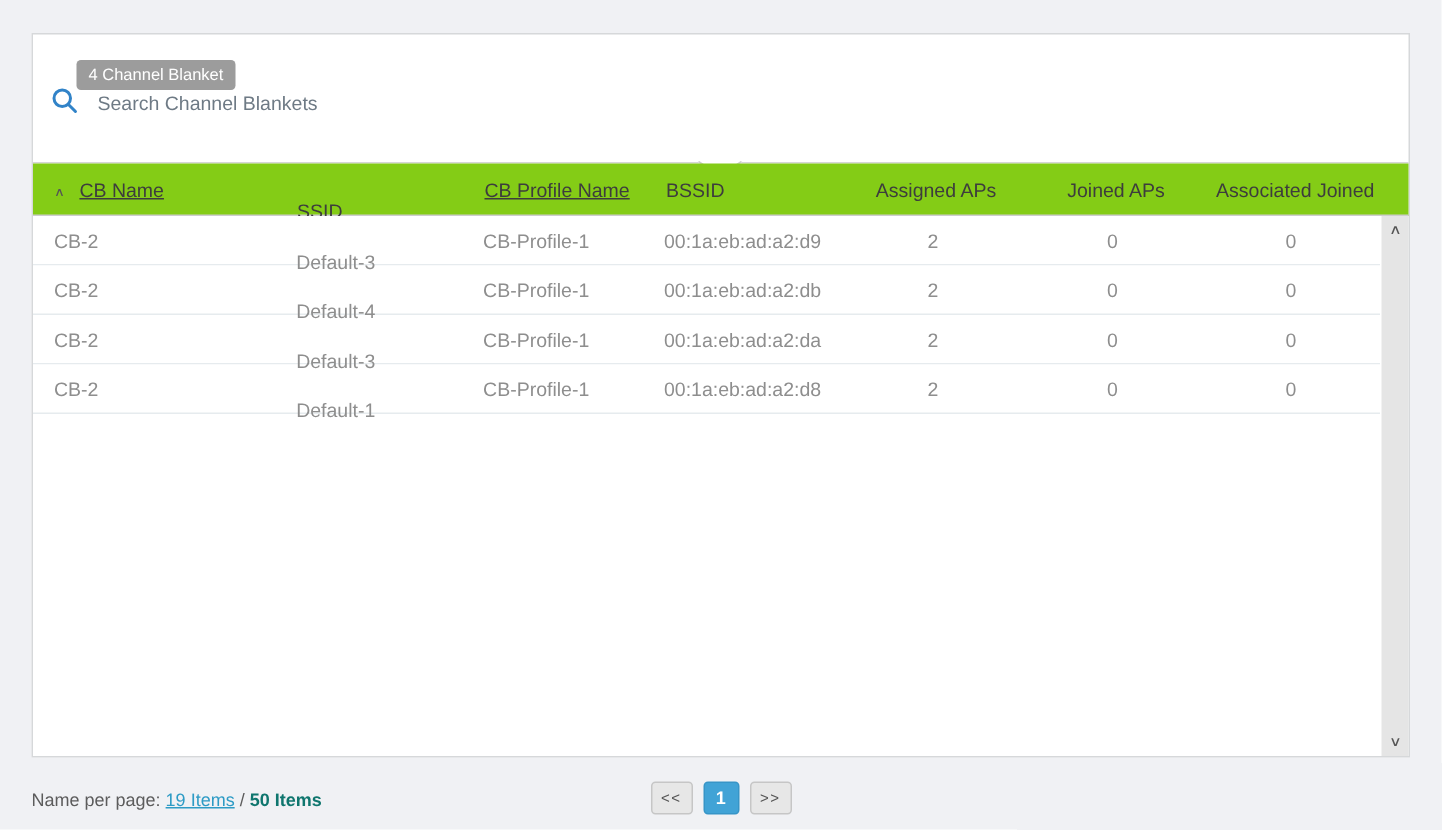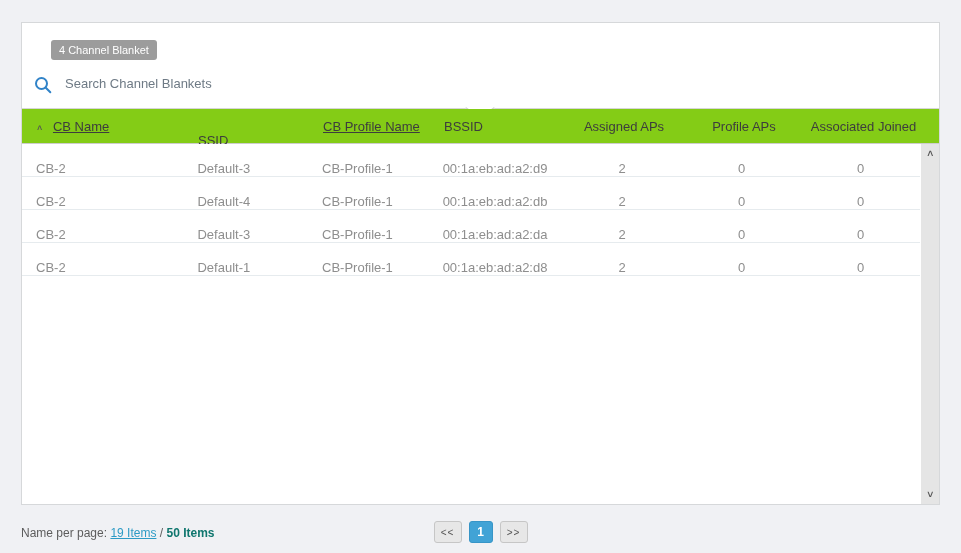--- a/index.html
+++ b/index.html
@@ -19,21 +19,21 @@
   
   .badge {
     position:absolute; left:12px; top:17px;
     background:#9c9c9c; color:#ffffff;
     font-size:11px; line-height:12px;
     padding:4px 8px; border-radius:3px;margin-left:17px;
   }
   
   .search-row {
     position:absolute; left:12px; right:24px; top:53px; height:22px;
-    display:flex; align-items:flex-start;
+    display:flex; align-items:flex-end;
     border-bottom:2px solid #a9b6c2;
     padding-bottom:44px;
   }
   .search-icon { width:18px; height:18px; flex:0 0 18px; margin-right:13px; }
   .search-input {
     border:none; outline:none; background:transparent;
     font-family:inherit; font-size:13px; color:#333; width:420px;
   }
   .search-input::placeholder { color:#6e7a85; opacity:1; }
   
@@ -49,21 +49,21 @@
   }
   
   .thead {
     position:absolute; left:0; right:0; top:86px; height:35px;
     display:flex; align-items:center; padding-left:14px;
     border-bottom:1px solid #cdcdcd;
     font-size:13px; color:#3d3d3d; background:#84cc16;
   }
   .tbody { position:absolute; left:0; right:19px; top:121px; }
   .tr {
-    display:flex; align-items:flex-end; height:33px; padding-left:14px;
+    display:flex; align-items:center; height:33px; padding-left:14px;
     border-bottom:1px solid #e6ebee;
     font-size:13px; color:#8e8e8e; background:#fff;
   }
   .c1{width:162px;} .c2{width:125px;margin-top:28px;} .c3{width:121px;} .c4{width:120px;}
   .c5{width:120px;text-align:center;} .c6{width:120px;text-align:center;}
   .c7{width:119px;text-align:center;}
   .th-underline { text-decoration:underline; }
   .sort-caret { font-size:10px; color:#555; margin-right:6px; display:inline-block; transform:scaleY(0.8); }
   
   .vscroll {
@@ -125,21 +125,21 @@
     <div class="c3">
       <span class="th-underline">CB Profile Name</span>
     </div>
     <div class="c4">
       <span>BSSID</span>
     </div>
     <div class="c5">
       <span>Assigned APs</span>
     </div>
     <div class="c6">
-      <span>Profile APs</span>
+      <span>Joined APs</span>
     </div>
     <div class="c7">
       <span>Associated Joined</span>
     </div>
   </div>
 
   <div class="tbody">
       <div class="tr">
         <div class="c1">CB-2</div>
         <div class="c2">Default-3</div>

